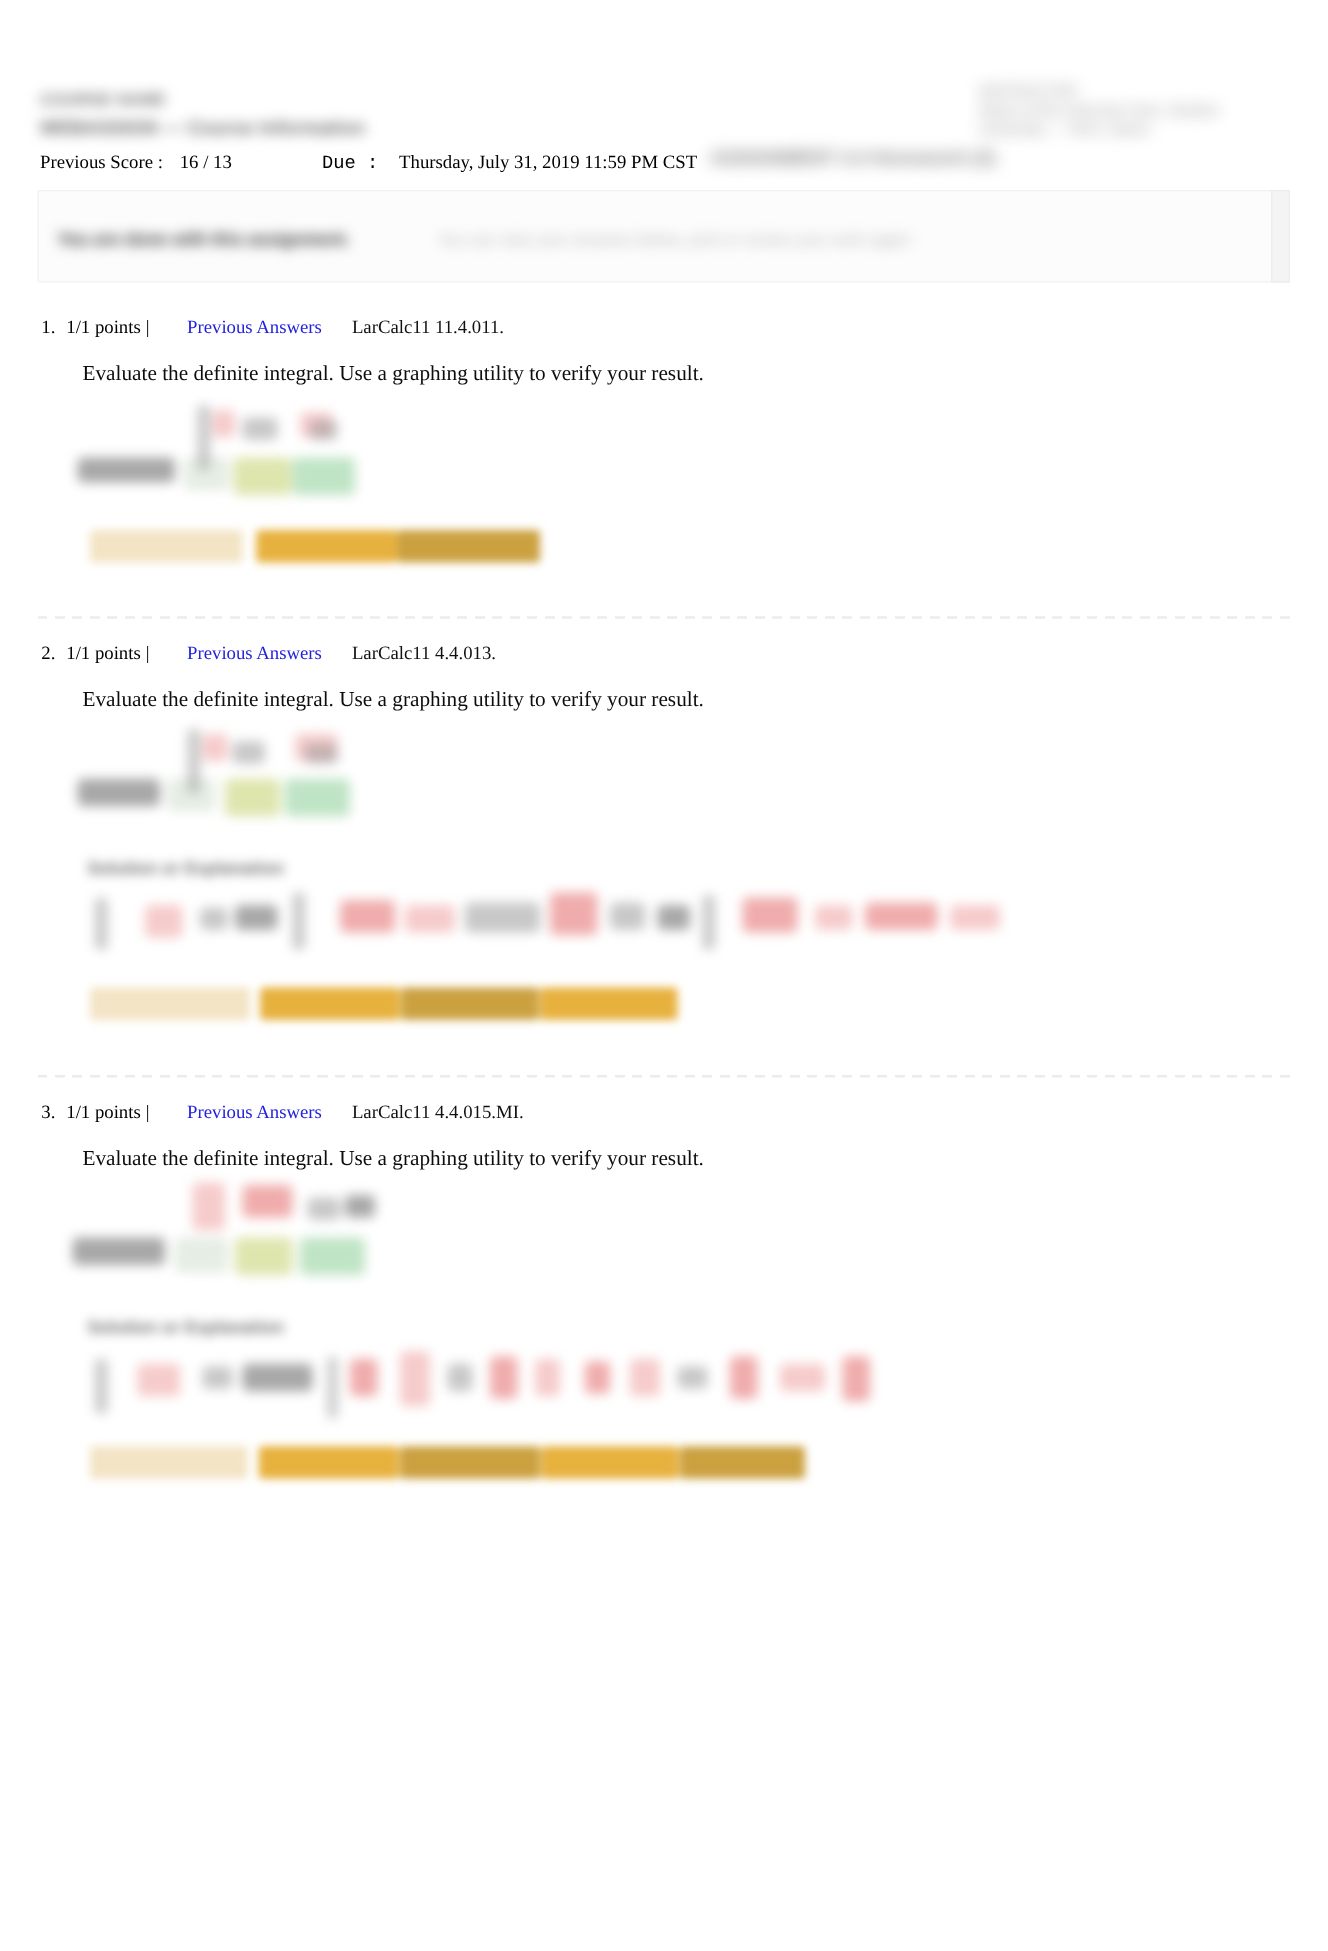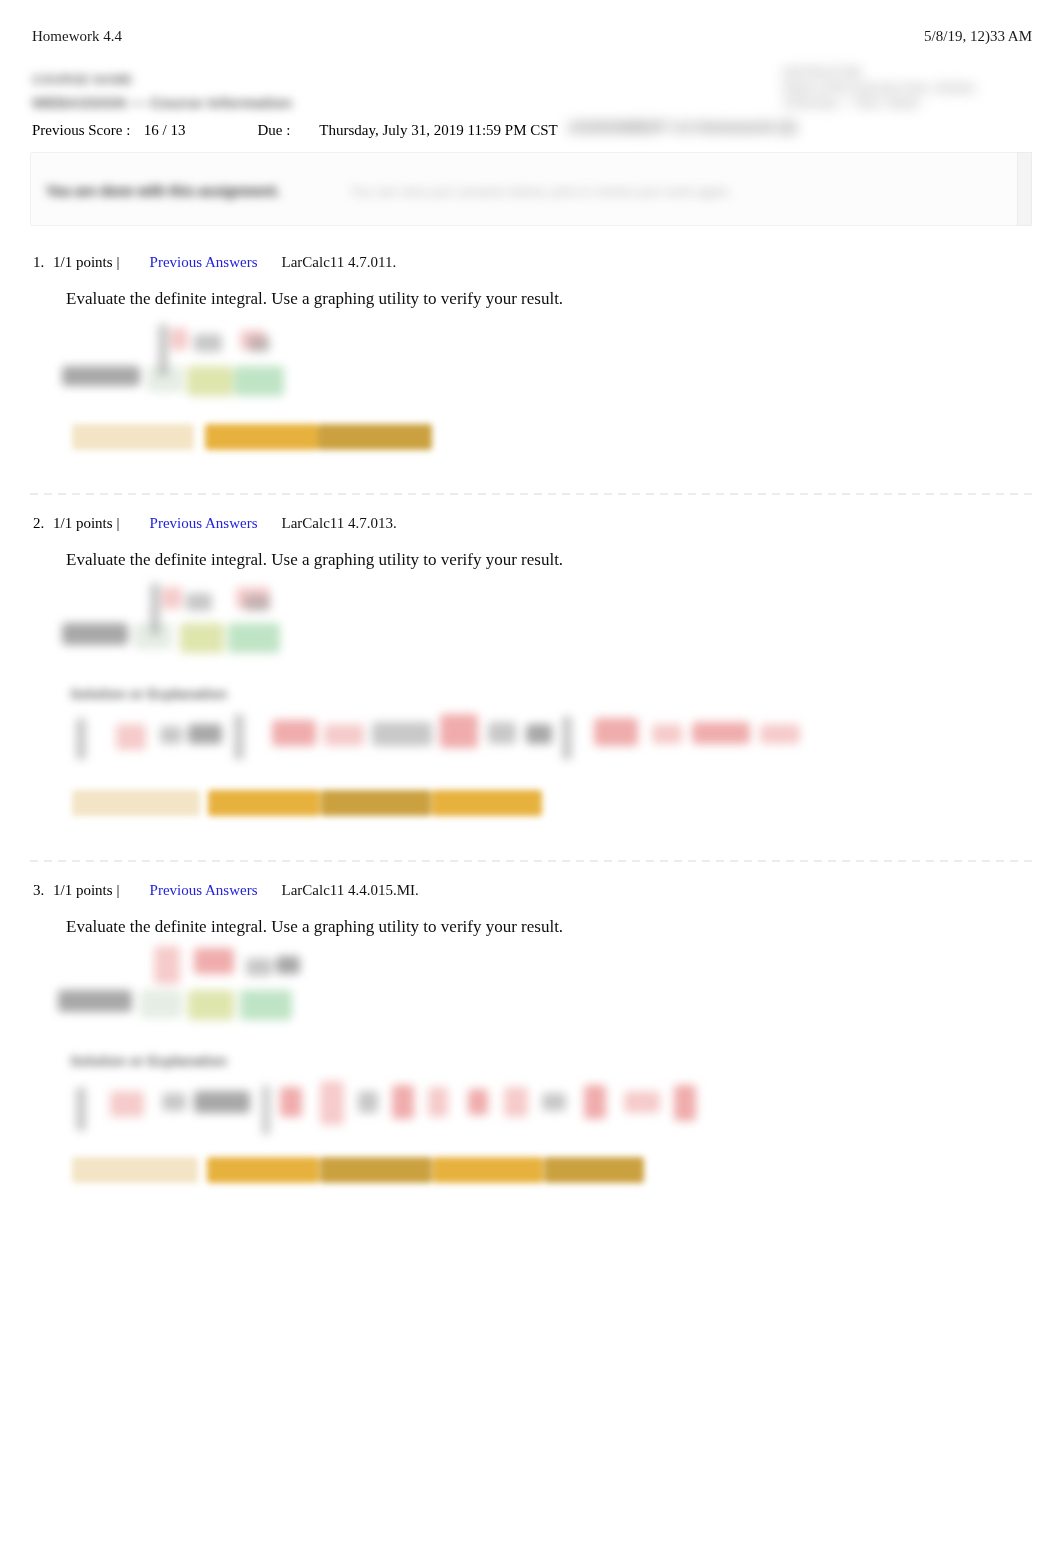--- a/index.html
+++ b/index.html
@@ -76,21 +76,21 @@
   .scoreline {
     position: absolute;
     top: 120px; left: 32px;
     font-size: 15px;
     line-height: 20px;
     white-space: nowrap;
   }
   .scoreline span { display: inline-block; }
   .sl-label   { width: 108px; }
   .sl-score   { width: 110px; }
-  .sl-duelbl  { width: 58px;  }
+  .sl-duelbl  { width: 58px; font-family: Liberation Mono, monospace;  }
 
   
   .notice {
     position: absolute;
     top: 152px; left: 30px;
     width: 1002px;
     height: 74px;
     background: #fcfcfc;
     border: 1px solid #f0f0f0;
     border-radius: 2px;
@@ -204,24 +204,20 @@
     font-family: "Liberation Sans", sans-serif;
     white-space: nowrap;
     user-select: none;
   }
 </style>
 </head>
 <body>
 
 <div class="page">
 
-  <div class="runhead">
-    <span class="left">Homework 4.4</span>
-    <span class="right">5/8/19, 12)33 AM</span>
-  </div>
 
   <div class="blur" id="course-name">COURSE NAME</div>
   <div class="blur" id="course-sub">WEBASSIGN — Course Information</div>
   <div class="blur heavy" id="instructor-block">INSTRUCTOR
 Name of the instructor here, Section
 University — Term, Name</div>
   <div class="blur heavy" id="assignment-tag">ASSIGNMENT 4.4 Homework  (2)</div>
 
   <div class="scoreline">
     <span class="sl-label">Previous Score :</span>
@@ -229,40 +225,40 @@
     <span class="sl-duelbl">Due :</span>
     <span>Thursday, July 31, 2019 11:59 PM CST</span>
   </div>
 
   <div class="notice"></div>
   <div class="notice-scrollbar"></div>
   <div class="blur" id="notice-strong">You are done with this assignment.</div>
   <div class="blur light" id="notice-text">You can view your answers below, print or review your work again.</div>
 
   <div id="questions-root">
-      <div class="q-head" style="top: 252px; left: 33px;"><span class="q-num">1.</span><span class="q-points">1/1 points</span><span class="q-bar">|</span><a href="#" class="q-prev">Previous Answers</a><span class="q-code">LarCalc11 4.7.011.</span></div>
+      <div class="q-head" style="top: 252px; left: 33px;"><span class="q-num">1.</span><span class="q-points">1/1 points</span><span class="q-bar">|</span><a href="#" class="q-prev">Previous Answers</a><span class="q-code">LarCalc11 11.4.011.</span></div>
       <div class="q-prompt" style="top: 288px;">Evaluate the definite integral. Use a graphing utility to verify your result.</div>
       <div class="mathblur" style="top: 322px; left: 62px; width: 400px; height: 90px; position: absolute;">
         <span class="tok tok-dgrey" style="position: absolute; left: 0px; top: 44px; width: 78px; height: 20px;"></span>
         <span class="tok tok-pale" style="position: absolute; left: 85px; top: 44px; width: 36px; height: 26px;"></span>
         <span class="tok tok-grey" style="position: absolute; left: 96px; top: 2px; width: 10px; height: 52px;"></span>
         <span class="tok tok-pink" style="position: absolute; left: 108px; top: 6px; width: 18px; height: 22px;"></span>
         <span class="tok tok-lime" style="position: absolute; left: 125px; top: 44px; width: 46px; height: 30px;"></span>
         <span class="tok tok-grey" style="position: absolute; left: 132px; top: 12px; width: 28px; height: 18px;"></span>
         <span class="tok tok-green" style="position: absolute; left: 172px; top: 44px; width: 50px; height: 30px;"></span>
         <span class="tok tok-pink" style="position: absolute; left: 178px; top: 8px; width: 26px; height: 20px;"></span>
         <span class="tok tok-grey" style="position: absolute; left: 186px; top: 14px; width: 22px; height: 16px;"></span>
       </div>
       <div class="amberbar" style="top: 424px; left: 72px; width: 360px;">
         <span class="seg seg-faint" style="left: 0px; width: 122px;"></span>
         <span class="seg seg-strong" style="left: 133px; width: 113px;"></span>
         <span class="seg seg-dark" style="left: 246px; width: 114px;"></span>
       </div>
       <div class="hrule" style="top: 493px;"></div>
-      <div class="q-head" style="top: 513px; left: 33px;"><span class="q-num">2.</span><span class="q-points">1/1 points</span><span class="q-bar">|</span><a href="#" class="q-prev">Previous Answers</a><span class="q-code">LarCalc11 4.7.013.</span></div>
+      <div class="q-head" style="top: 513px; left: 33px;"><span class="q-num">2.</span><span class="q-points">1/1 points</span><span class="q-bar">|</span><a href="#" class="q-prev">Previous Answers</a><span class="q-code">LarCalc11 4.4.013.</span></div>
       <div class="q-prompt" style="top: 549px;">Evaluate the definite integral. Use a graphing utility to verify your result.</div>
       <div class="mathblur" style="top: 583px; left: 62px; width: 400px; height: 90px; position: absolute;">
         <span class="tok tok-dgrey" style="position: absolute; left: 0px; top: 40px; width: 66px; height: 22px;"></span>
         <span class="tok tok-pale" style="position: absolute; left: 72px; top: 40px; width: 38px; height: 26px;"></span>
         <span class="tok tok-grey" style="position: absolute; left: 88px; top: 0px; width: 10px; height: 52px;"></span>
         <span class="tok tok-pink" style="position: absolute; left: 100px; top: 4px; width: 20px; height: 22px;"></span>
         <span class="tok tok-lime" style="position: absolute; left: 118px; top: 40px; width: 44px; height: 30px;"></span>
         <span class="tok tok-grey" style="position: absolute; left: 124px; top: 10px; width: 26px; height: 18px;"></span>
         <span class="tok tok-green" style="position: absolute; left: 166px; top: 40px; width: 52px; height: 30px;"></span>
         <span class="tok tok-pink" style="position: absolute; left: 174px; top: 4px; width: 34px; height: 22px;"></span>

